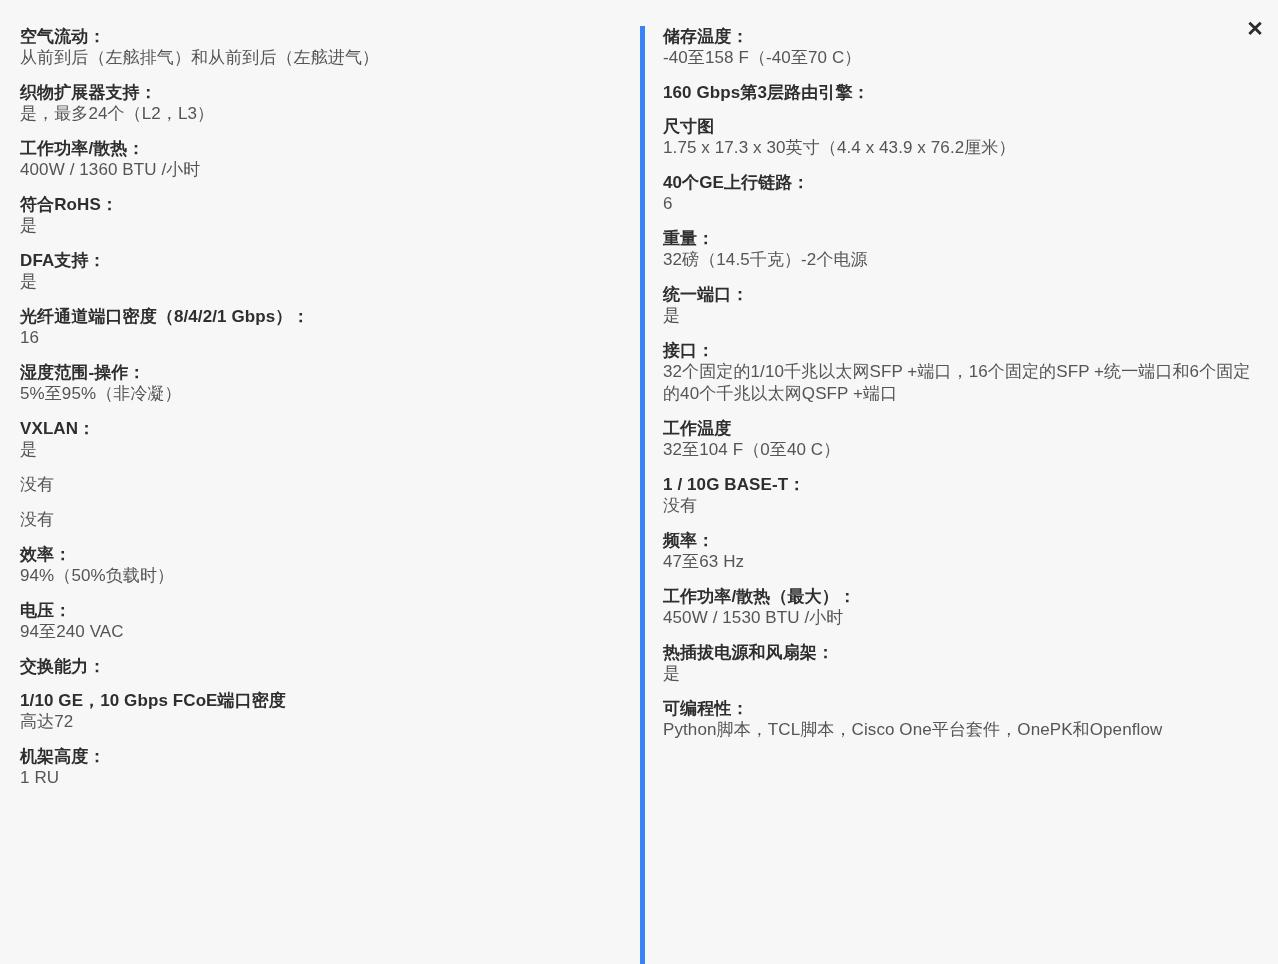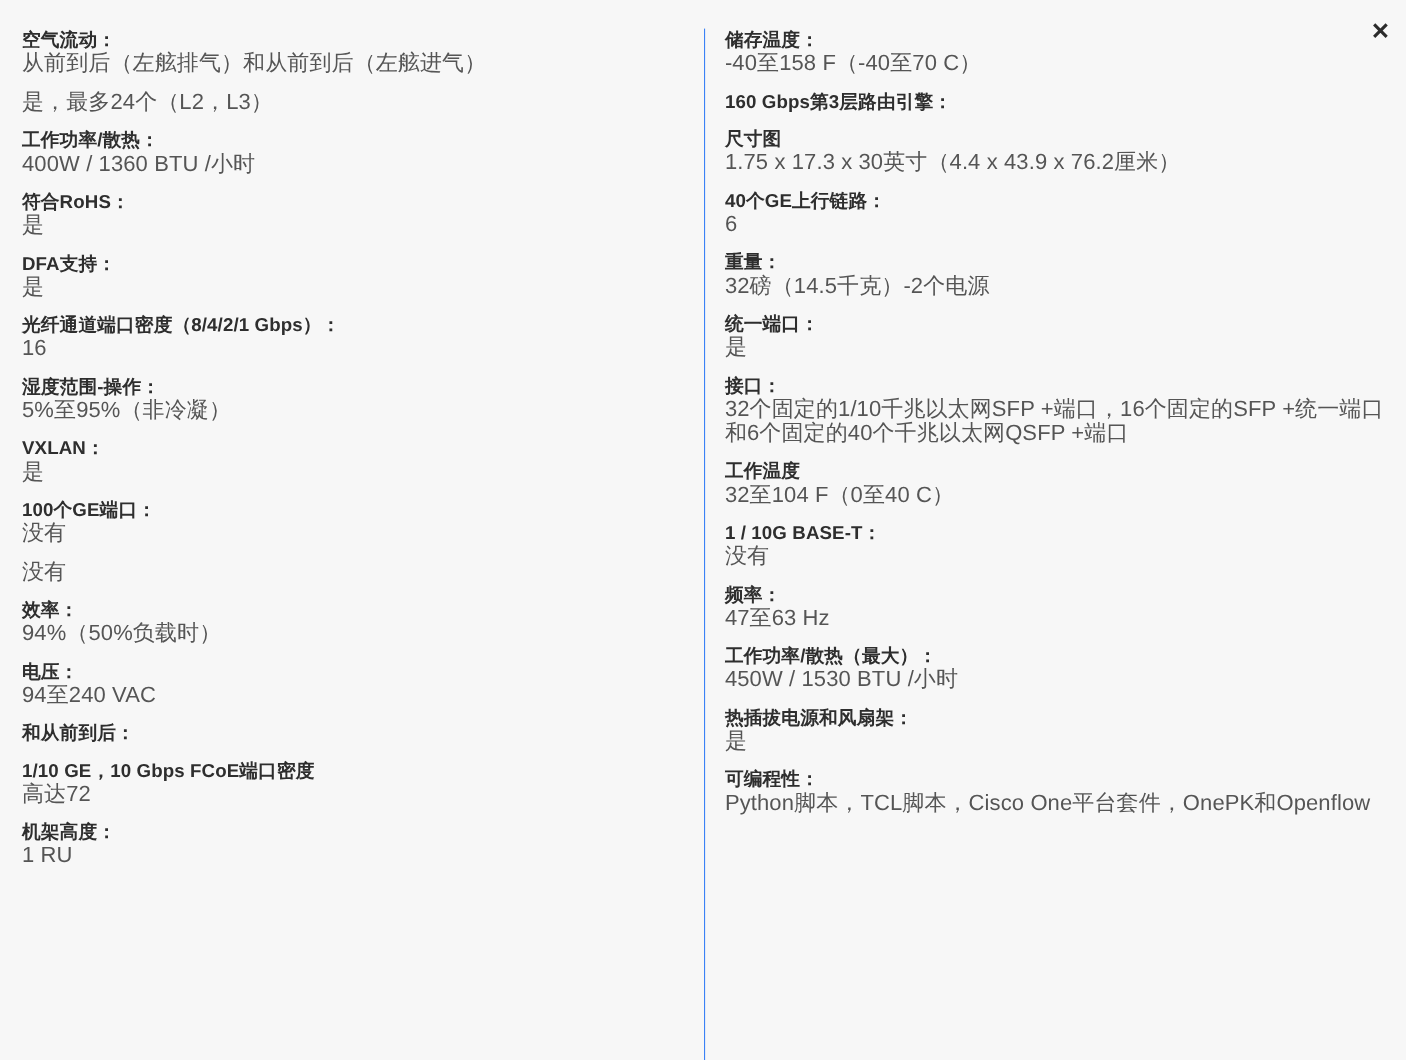--- a/index.html
+++ b/index.html
@@ -26,38 +26,38 @@
   .col {
     box-sizing: border-box;
   }
   .col-left {
     width: 640px;
     padding: 0 30px 0 20px;
   }
   .col-right {
     width: 638px;
     padding: 0 12px 0 18px;
-    border-left: 1px solid #3b82f6;
+    border-left: 5px solid #3b82f6;
   }
   .spec {
     margin: 0 0 13px 0;
   }
   .spec:last-child {
     margin-bottom: 0;
   }
   .spec-label {
     font-weight: bold;
     font-size: 17px;
     line-height: 21px;
     color: #2e2e2e;
     letter-spacing: 0.1px;
   }
   .spec-value {
     font-weight: normal;
-    font-size: 20px;
+    font-size: 17px;
     line-height: 22px;
     color: #555555;
     letter-spacing: 0.1px;
   }
   .close-button {
     position: absolute;
     top: 18px;
     right: 12px;
     width: 22px;
     height: 22px;
@@ -75,20 +75,21 @@
 <body>
 
 <div class="spec-sheet">
 
   <div class="col col-left">
     <div class="spec">
       <div class="spec-label">空气流动：</div>
       <div class="spec-value">从前到后（左舷排气）和从前到后（左舷进气）</div>
     </div>
     <div class="spec">
+      <div class="spec-label">织物扩展器支持：</div>
       <div class="spec-value">是，最多24个（L2，L3）</div>
     </div>
     <div class="spec">
       <div class="spec-label">工作功率/散热：</div>
       <div class="spec-value">400W / 1360 BTU /小时</div>
     </div>
     <div class="spec">
       <div class="spec-label">符合RoHS：</div>
       <div class="spec-value">是</div>
     </div>
@@ -102,36 +103,35 @@
     </div>
     <div class="spec">
       <div class="spec-label">湿度范围-操作：</div>
       <div class="spec-value">5%至95%（非冷凝）</div>
     </div>
     <div class="spec">
       <div class="spec-label">VXLAN：</div>
       <div class="spec-value">是</div>
     </div>
     <div class="spec">
-      <div class="spec-label">100个GE端口：</div>
       <div class="spec-value">没有</div>
     </div>
     <div class="spec">
       <div class="spec-value">没有</div>
     </div>
     <div class="spec">
       <div class="spec-label">效率：</div>
       <div class="spec-value">94%（50%负载时）</div>
     </div>
     <div class="spec">
       <div class="spec-label">电压：</div>
       <div class="spec-value">94至240 VAC</div>
     </div>
     <div class="spec">
-      <div class="spec-label">和从前到后：</div>
+      <div class="spec-label">交换能力：</div>
     </div>
     <div class="spec">
       <div class="spec-label">1/10 GE，10 Gbps FCoE端口密度</div>
       <div class="spec-value">高达72</div>
     </div>
     <div class="spec">
       <div class="spec-label">机架高度：</div>
       <div class="spec-value">1 RU</div>
     </div>
   </div>

